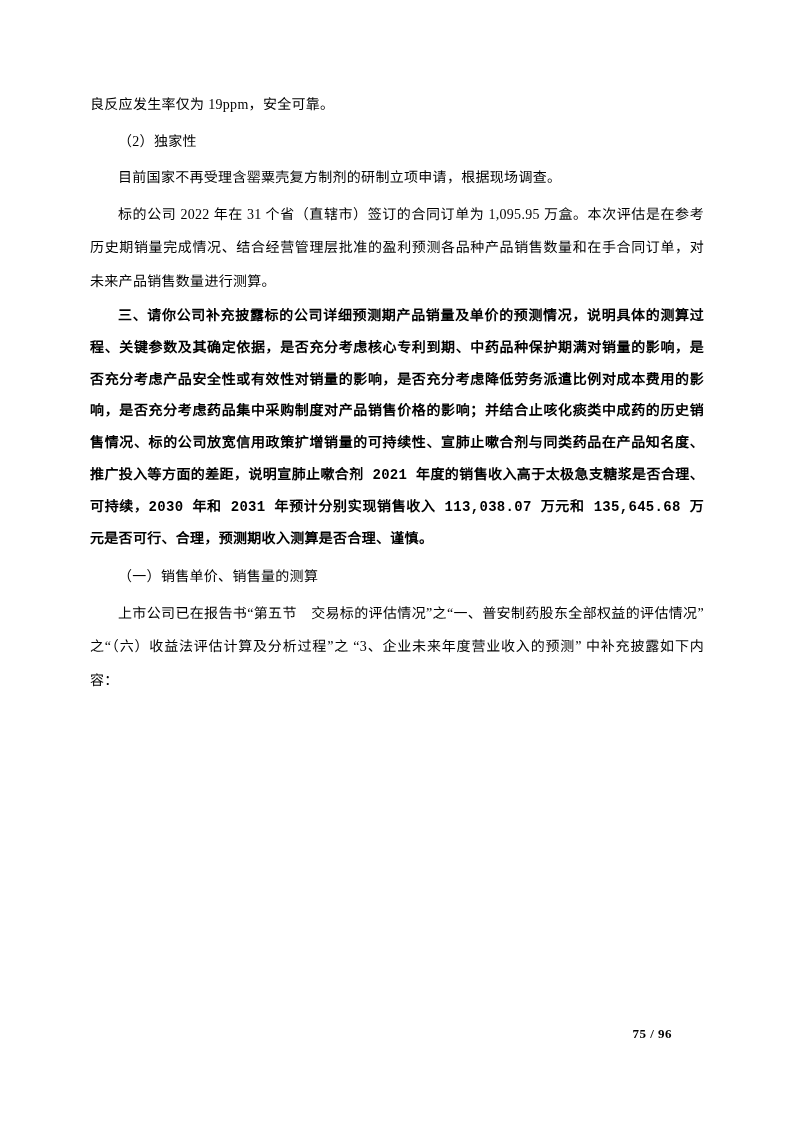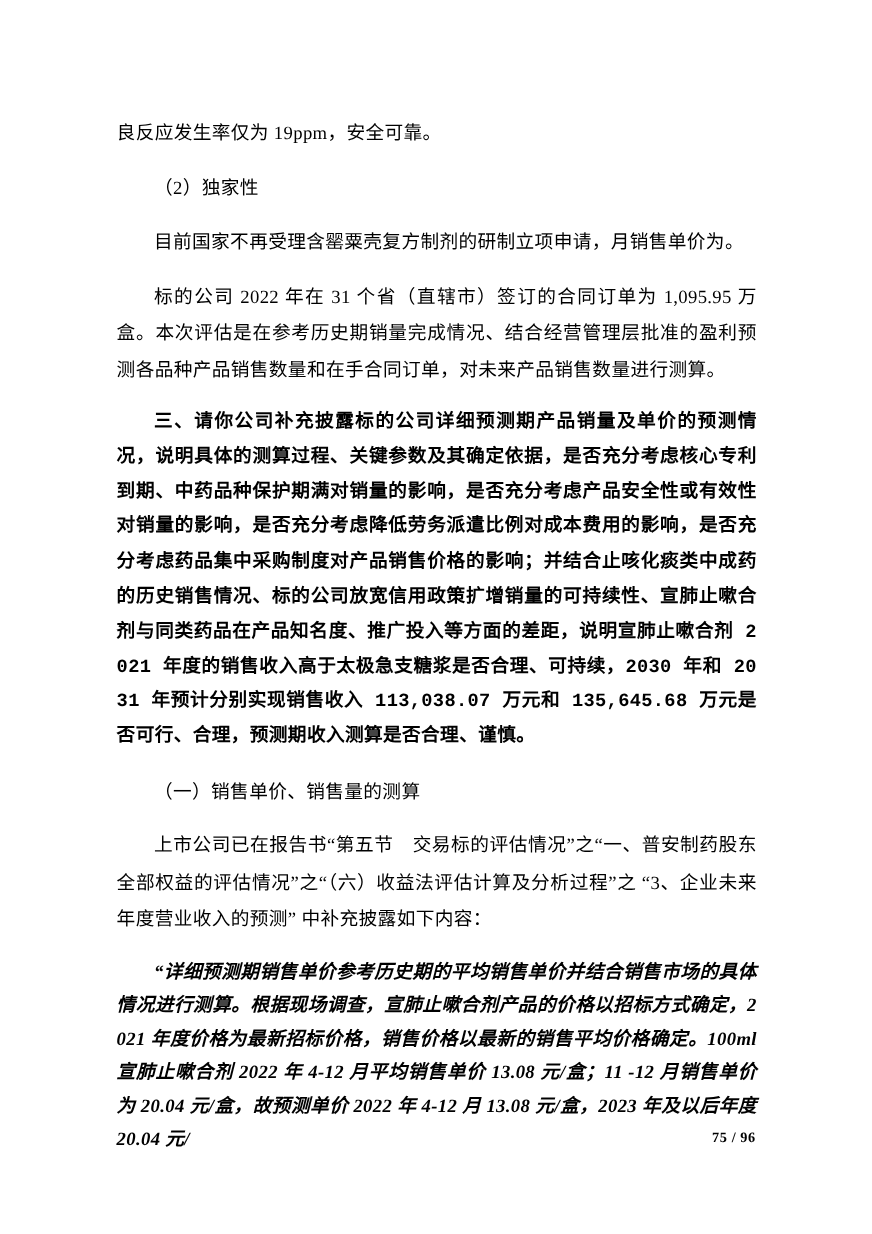--- a/index.html
+++ b/index.html
@@ -16,22 +16,22 @@
     font-family: "Liberation Serif", "DejaVu Serif", serif;
     overflow: hidden;
   }
   .content {
     position: absolute;
     left: 90px;
     top: 88px;
     width: 614px;
   }
   .content p {
-    margin: 16px;
-    font-size: 17px;
+    margin: 0;
+    font-size: 14px;
     line-height: 33.5px;
     text-align: justify;
     letter-spacing: 0.3px;
     word-break: break-all;
   }
   .content p + p {
     margin-top: 3px;
   }
   p.indent {
     text-indent: 2em;
@@ -48,36 +48,35 @@
   }
   p.kaiti {
     font-weight: bold;
     font-style: italic;
     line-height: 30.5px;
     margin-top: 5px !important;
   }
   .page-footer {
     position: absolute;
     top: 1026px;
-    right: 106px;
+    right: 121px;
     font-size: 13px;
     font-weight: bold;
     font-family: "Liberation Serif", "DejaVu Serif", serif;
     letter-spacing: 0.5px;
     margin-left: 44px;
   }
 </style>
 </head>
 <body>
 
 <div class="page">
   <div class="content">
     <p class="body">良反应发生率仅为 19ppm，安全可靠。</p>
     <p class="body indent">（2）独家性</p>
-    <p class="body indent">目前国家不再受理含罂粟壳复方制剂的研制立项申请，月销售单价为。</p>
+    <p class="body indent">目前国家不再受理含罂粟壳复方制剂的研制立项申请，根据现场调查。</p>
     <p class="body indent">标的公司 2022 年在 31 个省（直辖市）签订的合同订单为 1,095.95 万盒。本次评估是在参考历史期销量完成情况、结合经营管理层批准的盈利预测各品种产品销售数量和在手合同订单，对未来产品销售数量进行测算。</p>
     <p class="bold-sans indent">三、请你公司补充披露标的公司详细预测期产品销量及单价的预测情况，说明具体的测算过程、关键参数及其确定依据，是否充分考虑核心专利到期、中药品种保护期满对销量的影响，是否充分考虑产品安全性或有效性对销量的影响，是否充分考虑降低劳务派遣比例对成本费用的影响，是否充分考虑药品集中采购制度对产品销售价格的影响；并结合止咳化痰类中成药的历史销售情况、标的公司放宽信用政策扩增销量的可持续性、宣肺止嗽合剂与同类药品在产品知名度、推广投入等方面的差距，说明宣肺止嗽合剂 2021 年度的销售收入高于太极急支糖浆是否合理、可持续，2030 年和 2031 年预计分别实现销售收入 113,038.07 万元和 135,645.68 万元是否可行、合理，预测期收入测算是否合理、谨慎。</p>
     <p class="heading indent">（一）销售单价、销售量的测算</p>
     <p class="body indent">上市公司已在报告书“第五节　交易标的评估情况”之“一、普安制药股东全部权益的评估情况”之“（六）收益法评估计算及分析过程”之 “3、企业未来年度营业收入的预测” 中补充披露如下内容：</p>
-    <p class="kaiti indent">“详细预测期销售单价参考历史期的平均销售单价并结合销售市场的具体情况进行测算。根据现场调查，宣肺止嗽合剂产品的价格以招标方式确定，2021 年度价格为最新招标价格，销售价格以最新的销售平均价格确定。100ml 宣肺止嗽合剂 2022 年 4-12 月平均销售单价 13.08 元/盒；11 -12 月销售单价为 20.04 元/盒，故预测单价 2022 年 4-12 月 13.08 元/盒，2023 年及以后年度 20.04 元/</p>
   </div>
   <div class="page-footer">75 / 96</div>
 </div>
 
 </body></html>

